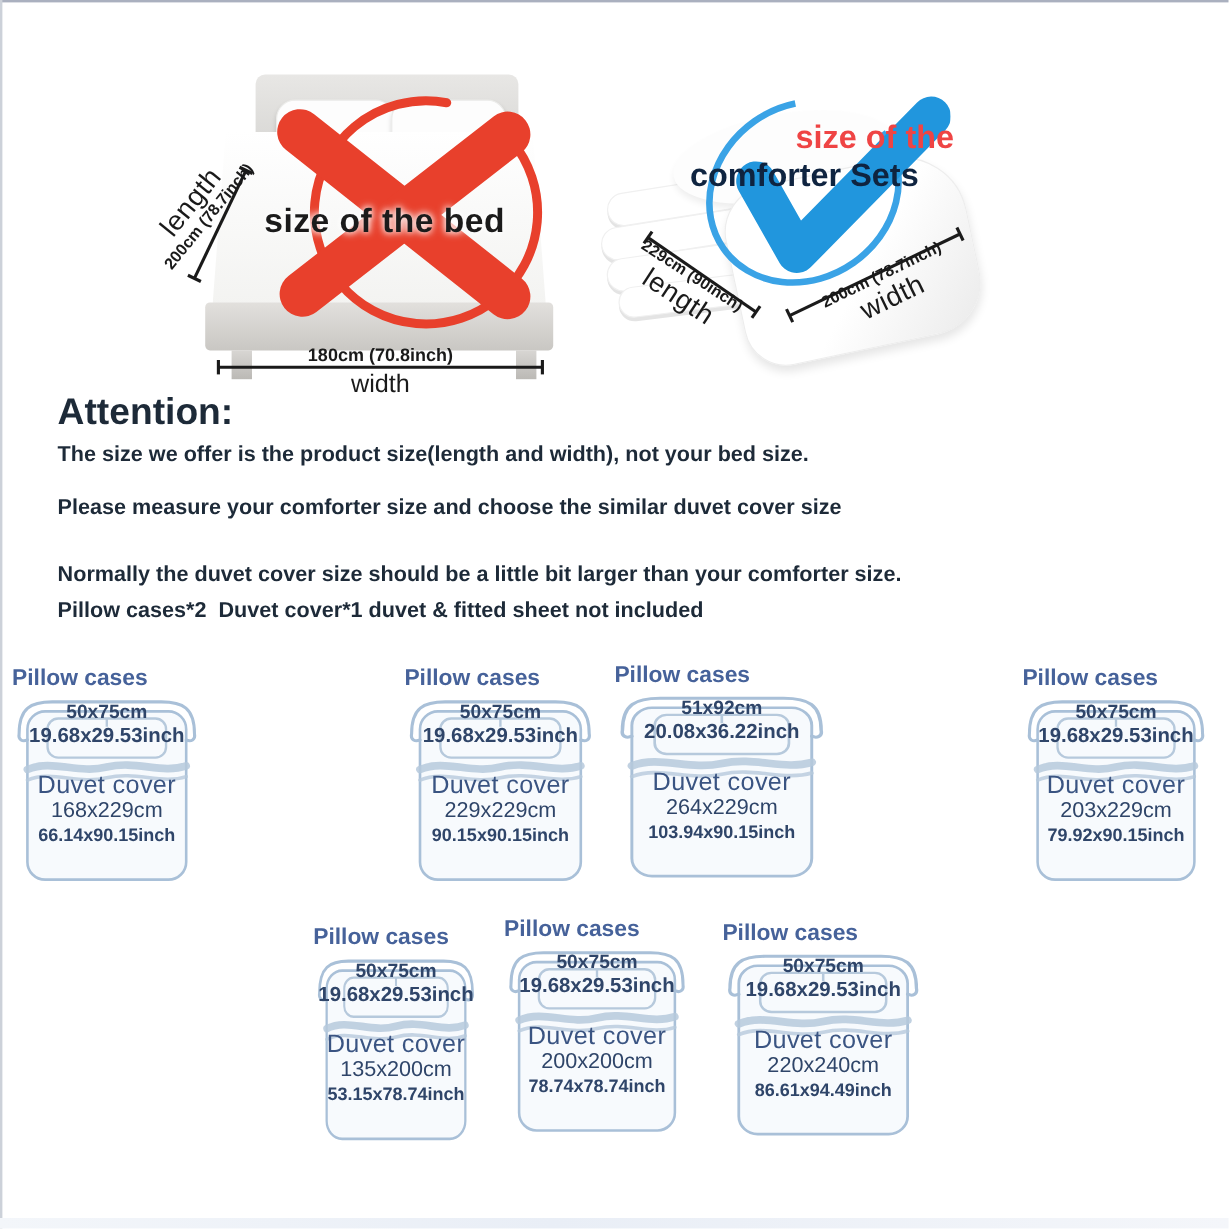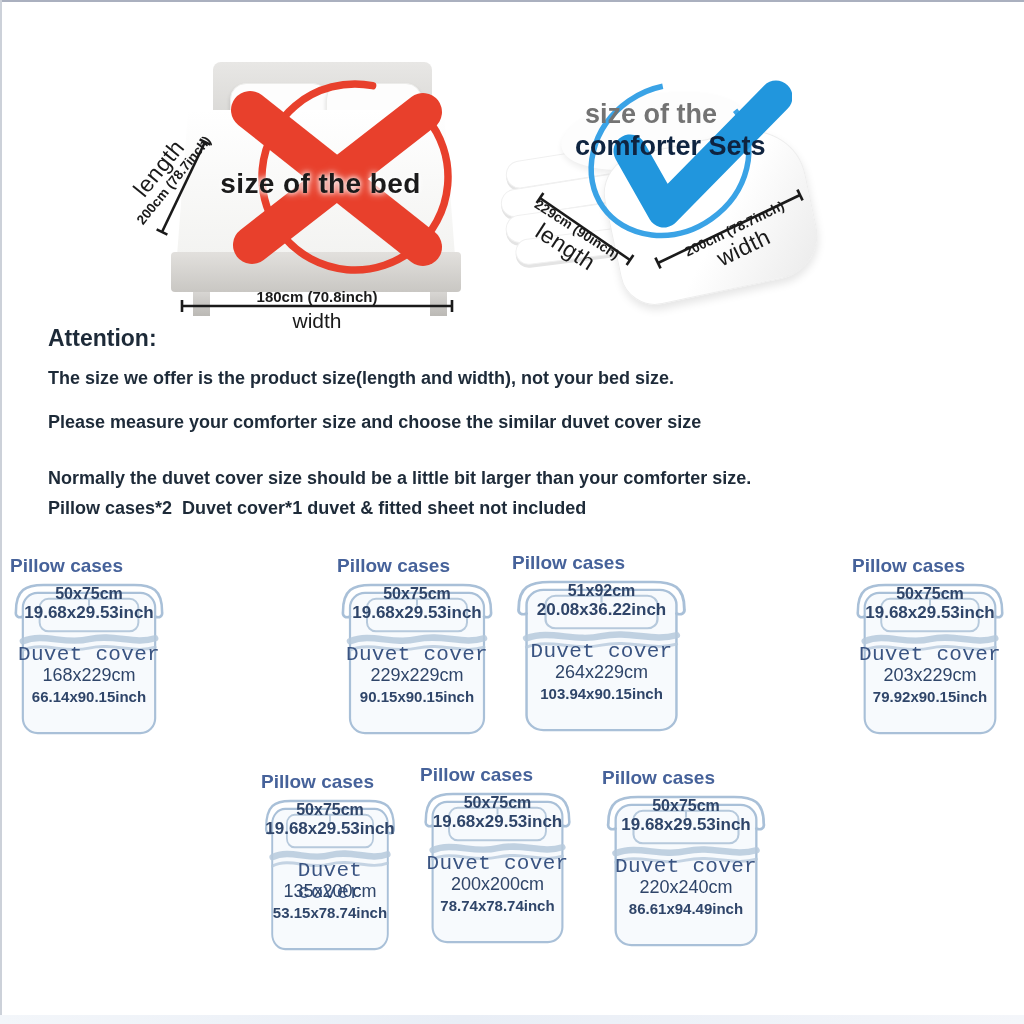--- a/index.html
+++ b/index.html
@@ -43,41 +43,41 @@
   .comf-f1{left:505px;top:150px;width:160px;height:26px;transform:rotate(-9deg);}
   .comf-f2{left:500px;top:178px;width:168px;height:26px;transform:rotate(-9deg);}
   .comf-f3{left:505px;top:206px;width:155px;height:26px;transform:rotate(-8deg);}
   .comf-f4{left:515px;top:232px;width:135px;height:24px;transform:rotate(-7deg);}
   .comf-top{left:560px;top:95px;width:185px;height:72px;border-radius:50%;
     background:#fdfdfd;box-shadow:0 4px 6px rgba(0,0,0,.07);transform:rotate(-10deg);}
   .comf-roll{left:610px;top:140px;width:200px;height:150px;transform:rotate(-12deg);
     background:linear-gradient(130deg,#ffffff 55%,#eaeaea);border:1px solid #ededed;
     border-radius:40px 55px 45px 35px;box-shadow:0 5px 8px rgba(0,0,0,.10);}
   .blue-mark{left:580px;top:73px;width:212px;height:186px;}
-  .comf-caption1{left:585px;top:99px;width:210px;text-align:left;font-size:27px;font-weight:700;color:#737373;}
+  .comf-caption1{left:585px;top:99px;width:210px;text-align:right;font-size:27px;font-weight:700;color:#ef4444;}
   .comf-caption2{left:575px;top:131px;width:235px;text-align:left;font-size:27px;font-weight:700;color:#0f2440;}
   .comf-dims{left:500px;top:58px;width:330px;height:250px;}
   .comf-length-labels{left:500px;top:220px;width:140px;transform:rotate(33deg);}
   .comf-width-labels{left:665px;top:220px;width:150px;transform:rotate(-26deg);}
 
   
   .attention{position:absolute;left:48px;top:325px;color:#1d2a38;}
-  .attn-heading{font-size:23px;font-weight:700;}
+  .attn-heading{font-size:31px;font-weight:700;}
   .attn-line{position:absolute;left:0;white-space:pre;font-size:18px;font-weight:700;width:960px;}
   .attn-l0{top:43px;} .attn-l1{top:87px;} .attn-l2{top:143px;} .attn-l3{top:173px;}
 
   
   .size-card{position:absolute;}
   .card-title{text-align:left;font-size:19px;font-weight:600;color:#46629a;height:20px;line-height:20px;}
   .card-body{position:relative;height:160px;margin-top:2px;}
   .card-shape{position:absolute;left:0;top:0;width:100%;height:100%;}
   .crow{position:absolute;left:0;width:100%;text-align:center;color:#2f4569;line-height:1.05;}
   .pillow-cm{top:8px;font-size:16px;font-weight:600;}
   .pillow-inch{top:26px;font-size:17px;font-weight:600;text-align:center;}
-  .duvet-label{top:66px;font-size:21px;font-weight:500;color:#3a5482;letter-spacing:.3px;font-family:Liberation Mono, monospace;}
+  .duvet-label{top:66px;font-size:21px;font-weight:500;color:#3a5482;letter-spacing:.3px;}
   .duvet-cm{top:88px;font-size:18px;font-weight:400;}
   .duvet-inch{top:111px;font-size:15px;font-weight:700;}
   .c1{left:10px;  top:556px; width:158px;}
   .c2{left:337px; top:556px; width:160px;}
   .c3{left:512px; top:553px; width:179px;}
   .c4{left:852px; top:556px; width:156px;}
   .c5{left:261px; top:772px; width:138px;}
   .c6{left:420px; top:765px; width:155px;}
   .c7{left:602px; top:768px; width:168px;}
 </style>

